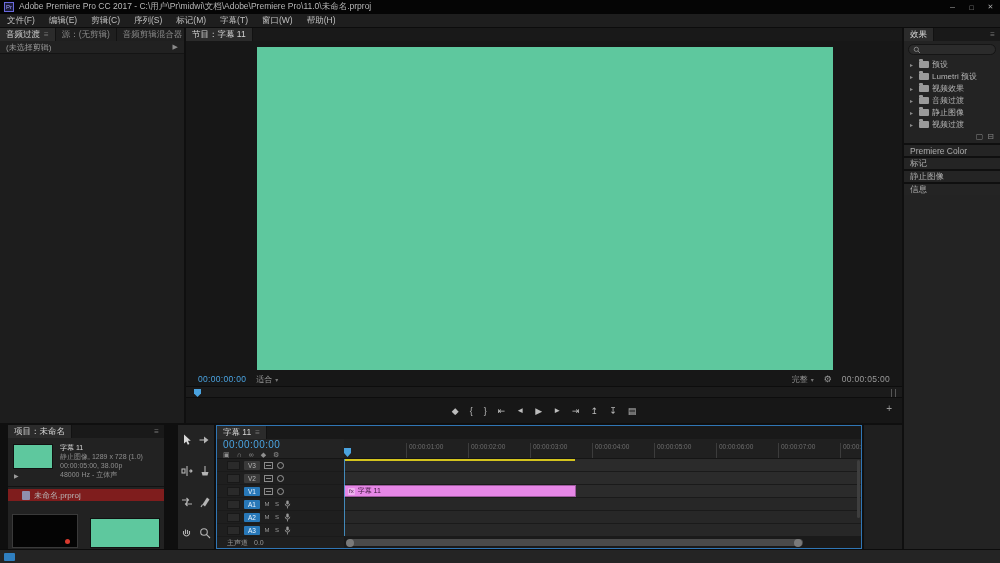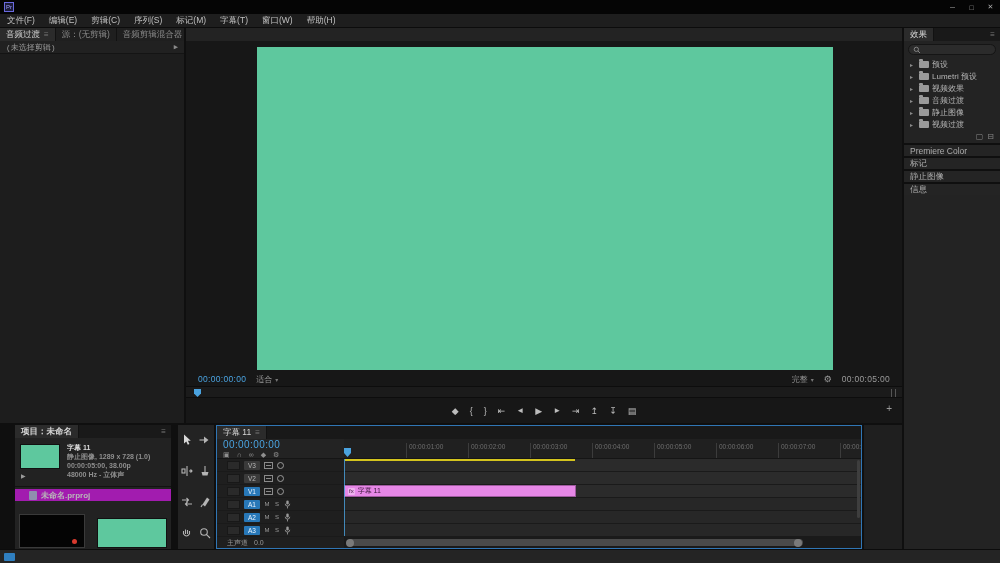--- a/index.html
+++ b/index.html
@@ -21,21 +21,21 @@
   #workspace{position:absolute;top:28px;left:0;width:1000px;height:521px;background:#0f0f0f;}
   .panel{position:absolute;background:#232323;overflow:hidden;}
 
   .tabs{height:13px;background:#191919;display:flex;align-items:stretch;font-size:8.5px;color:#8a8a8a;}
   .tab{display:flex;align-items:center;gap:4px;padding:0 6px;background:#1f1f1f;border-right:1px solid #121212;white-space:nowrap;}
   .tab.active{background:#2b2b2b;color:#d6d6d6;}
   .pm{color:#777;font-size:8px;}
   .tabs-end{margin-left:auto;display:flex;align-items:center;padding:0 5px;color:#777;}
 
   
-  .ec-header{height:13px;background:#212121;border-bottom:1px solid #141414;display:flex;align-items:center;padding:0 6px;color:#9a9a9a;font-size:8px;font-family:Liberation Mono, monospace;}
+  .ec-header{height:13px;background:#212121;border-bottom:1px solid #141414;display:flex;align-items:center;padding:0 6px;color:#9a9a9a;font-size:8px;}
   .ec-arrow{margin-left:auto;color:#8a8a8a;font-size:7px;}
   .ec-body{position:absolute;top:26px;bottom:0;left:0;right:0;background:#1d1d1d;}
 
   
   .pm-content{position:absolute;top:13px;bottom:0;left:0;right:0;background:#171717;}
   .video-frame{position:absolute;left:71px;top:6px;width:576px;height:323px;}
   .pm-row1{position:absolute;left:0;right:0;top:331px;height:14px;display:flex;align-items:center;padding:0 12px;gap:10px;}
   .tc{font-size:8.5px;letter-spacing:.3px;}
   .tc.blue{color:#4aa3e0;}
   .tc.dim{color:#9a9a9a;}
@@ -59,21 +59,21 @@
   .fx-footer{display:flex;justify-content:flex-end;gap:4px;padding:2px 6px;color:#8a8a8a;font-size:8px;}
   .side-header{height:13px;background:#242424;border-top:2px solid #0f0f0f;display:flex;align-items:center;padding:0 6px;color:#adadad;font-size:8.5px;}
 
   
   .prj-content{position:absolute;top:13px;bottom:0;left:0;right:0;background:#222;}
   .prj-thumb{position:absolute;left:5px;top:6px;width:40px;height:25px;border:1px solid #111;}
   .prj-play{position:absolute;left:6px;top:34px;color:#9a9a9a;font-size:6px;}
   .prj-lines{position:absolute;left:52px;top:5px;right:2px;font-size:7px;line-height:9px;color:#8f8f8f;white-space:nowrap;overflow:hidden;}
   .prj-lines .nm{color:#dcdcdc;}
   .prj-div{position:absolute;left:0;right:0;top:48px;height:1px;background:#121212;}
-  .prj-row{position:absolute;left:0;right:0;top:51px;height:12px;display:flex;align-items:center;gap:4px;padding-left:14px;font-size:8px;color:#b8b8b8;background:#a21caf;}
+  .prj-row{position:absolute;left:0;right:0;top:51px;height:12px;display:flex;align-items:center;gap:4px;padding-left:14px;font-size:8px;color:#b8b8b8;background:#7f1d1d;}
   .file-icon{width:8px;height:9px;background:#8f8fae;border-radius:1px;flex:0 0 auto;}
   .thumb-black{position:absolute;left:4px;top:76px;width:66px;height:34px;background:#040404;border:1px solid #3a3a3a;}
   .rec-dot{position:absolute;left:52px;top:24px;width:5px;height:5px;border-radius:50%;background:#d93a2e;}
   .thumb-green{position:absolute;left:82px;top:80px;width:70px;height:30px;border:1px solid #111;}
 
   
   .tools{display:grid;grid-template-columns:1fr 1fr;padding-top:8px;justify-items:center;row-gap:9px;}
   .tool{width:14px;height:13px;display:flex;align-items:center;justify-content:center;}
   .tool svg{stroke:#b4b4b4;stroke-width:1.1;fill:none;}
 
@@ -113,20 +113,21 @@
 
   
   .statusbar{position:absolute;left:0;right:0;bottom:0;height:14px;background:#242424;border-top:1px solid #0c0c0c;display:flex;align-items:center;gap:5px;padding-left:4px;font-size:8px;color:#8f9bab;}
   .status-icon{width:11px;height:8px;background:#2f7fc0;border-radius:1px;flex:0 0 auto;}
 </style>
 </head>
 <body>
 
 <div class="titlebar">
   <span class="app-icon">Pr</span>
+  <span class="title-text">Adobe Premiere Pro CC 2017 - C:\用户\Pr\midwi\文档\Adobe\Premiere Pro\11.0\未命名.prproj</span>
   <div class="win-controls">
     <span class="win-btn">─</span>
     <span class="win-btn">□</span>
     <span class="win-btn">✕</span>
   </div>
 </div>
 
 <div class="menubar">
   <span class="menu-item">文件(F)</span>
   <span class="menu-item">编辑(E)</span>
@@ -154,20 +155,25 @@
       </div>
     </div>
     <div class="ec-header">
       <span>(未选择剪辑)</span>
       <span class="ec-arrow">▶</span>
     </div>
     <div class="ec-body"></div>
   </div>
 
   <div class="panel" style="left:186px;top:0;width:716px;height:395px;">
+    <div class="tabs">
+      <div class="tab active">
+        <span>节目：字幕 11</span>
+      </div>
+    </div>
     <div class="pm-content">
       <div class="video-frame" style="background: rgb(94, 200, 158);"></div>
       <div class="pm-row1">
         <span class="tc blue">00:00:00:00</span>
         <span class="dd">
           <span>适合</span>
           <span class="caret">▾</span>
         </span>
         <span class="flex-sp"></span>
         <span class="dd">
@@ -254,21 +260,21 @@
       <span>标记</span>
     </div>
     <div class="side-header">
       <span>静止图像</span>
     </div>
     <div class="side-header">
       <span>信息</span>
     </div>
   </div>
 
-  <div class="panel" style="left:15px;top:397px;width:156px;height:124px;font-weight:bold;">
+  <div class="panel" style="left:8px;top:397px;width:156px;height:124px;">
     <div class="tabs">
       <div class="tab active">
         <span>项目：未命名</span>
       </div>
       <div class="tabs-end">
         <span class="pm">≡</span>
       </div>
     </div>
     <div class="prj-content">
       <div class="prj-thumb" style="background: rgb(94, 200, 158);"></div>

